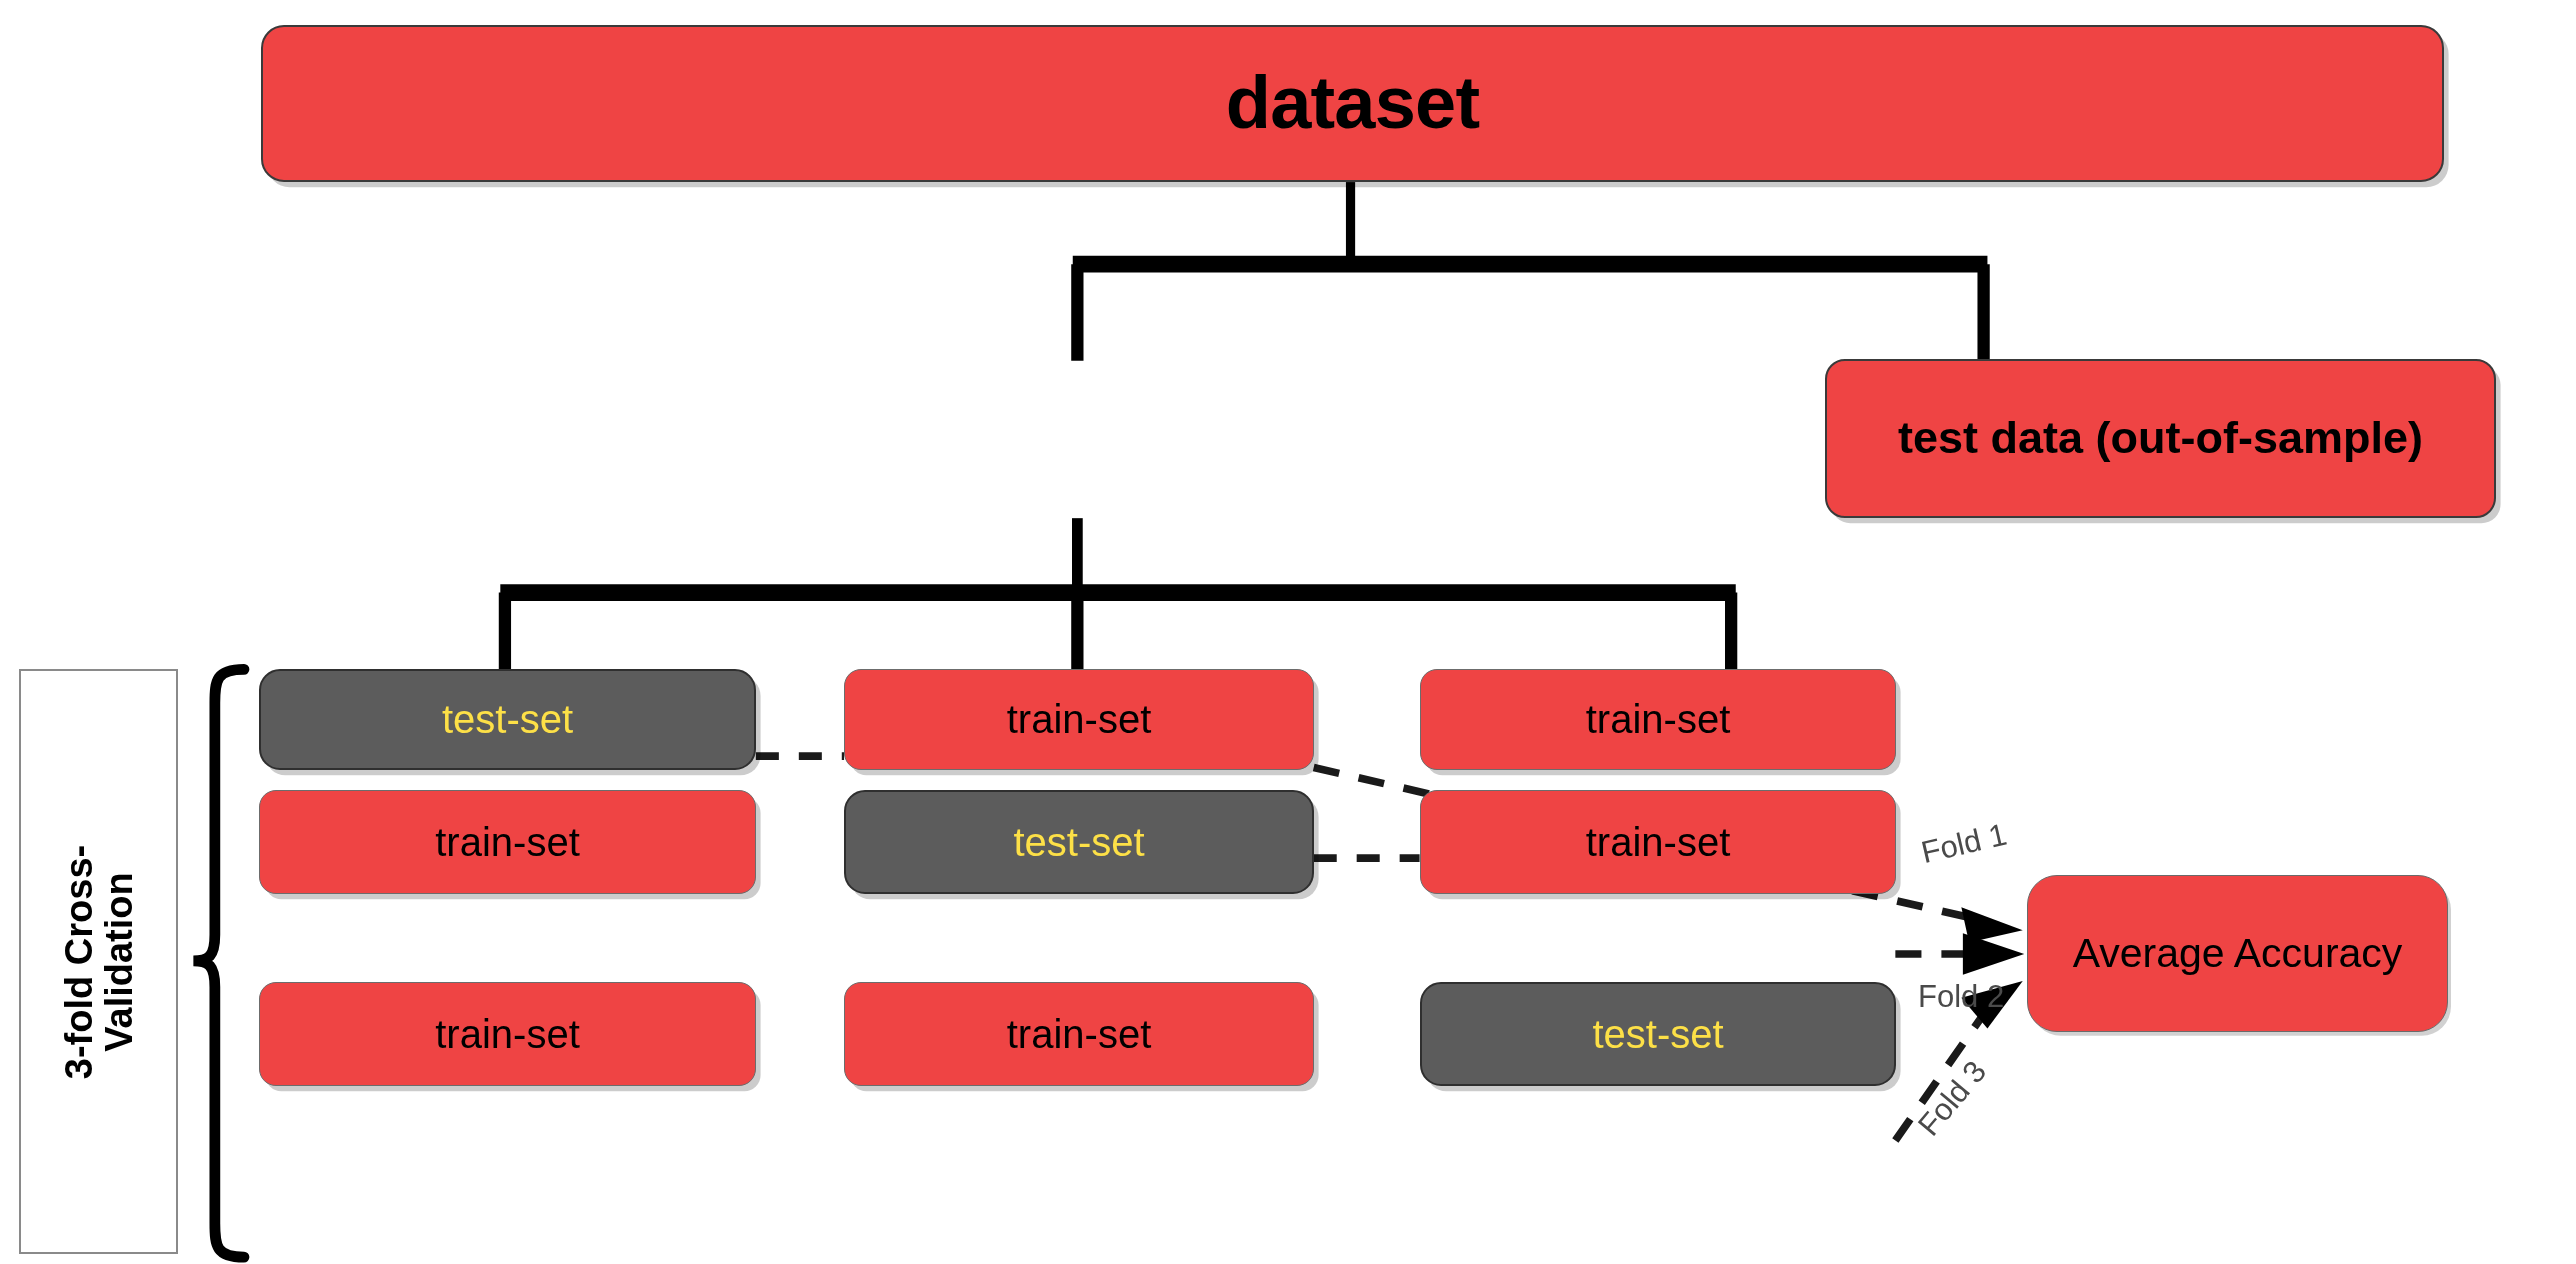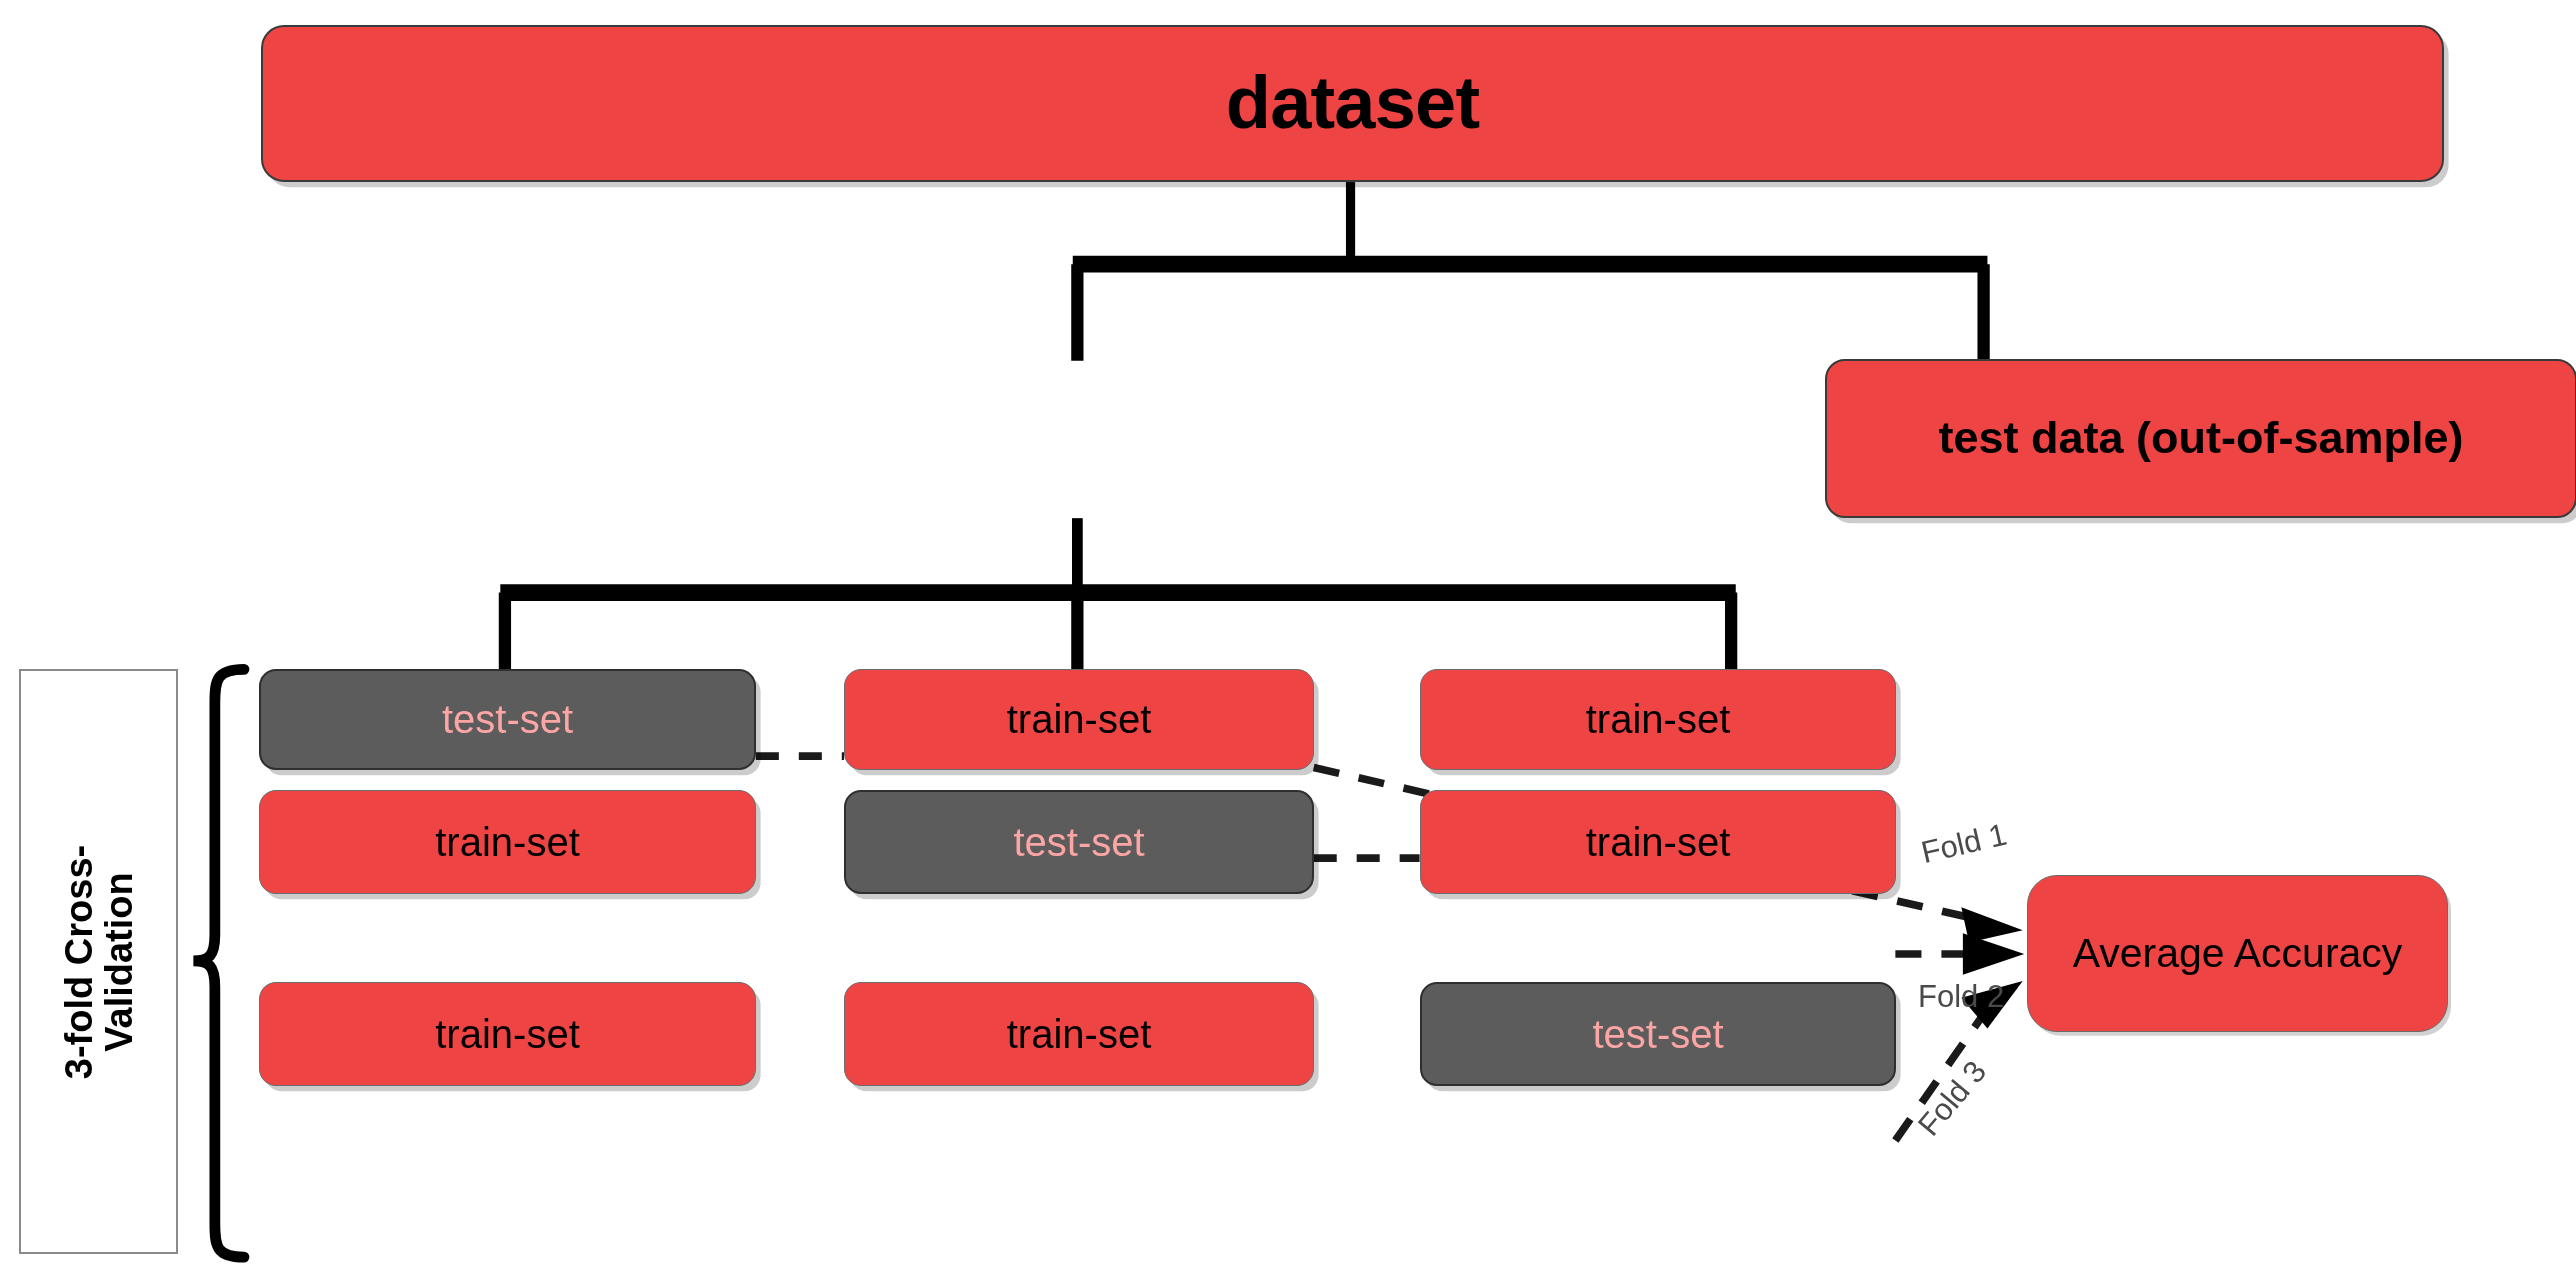--- a/index.html
+++ b/index.html
@@ -27,21 +27,22 @@
     display: flex;
     align-items: center;
     justify-content: center;
     text-align: center;
     color: #000000;
     line-height: 1.12;
   }
   .node.dark {
     background: #5c5c5c;
     border-color: #2f2f2f;
-    color: #fca5a5;
+    color: #fde047;
+    border-radius: 21px;
   }
   .node.thin {
     border-width: 1.5px;
     border-color: #6c6c6c;
     justify-content: center;
   }
 
   
   #dataset-node {
     left: 261px; top: 25px; width: 2183px; height: 157px;
@@ -49,21 +50,21 @@
     font-size: 74px;
     font-weight: bold;
     letter-spacing: -0.8px;
   }
   #train-data-node {
     left: 246px; top: 359px; width: 1565px; height: 159px;
     font-size: 45px;
     font-weight: bold;
   }
   #test-data-node {
-    left: 1825px; top: 359px; width: 752px; height: 159px;
+    left: 1825px; top: 359px; width: 671px; height: 159px;
     font-size: 45px;
     font-weight: bold;
     padding: 0 14px;
   }
   #avg-accuracy-node {
     left: 2027px; top: 875px; width: 421px; height: 157px;
     border-width: 1.5px;
     border-color: #6a6a6a;
     border-radius: 30px;
     font-size: 41px;

